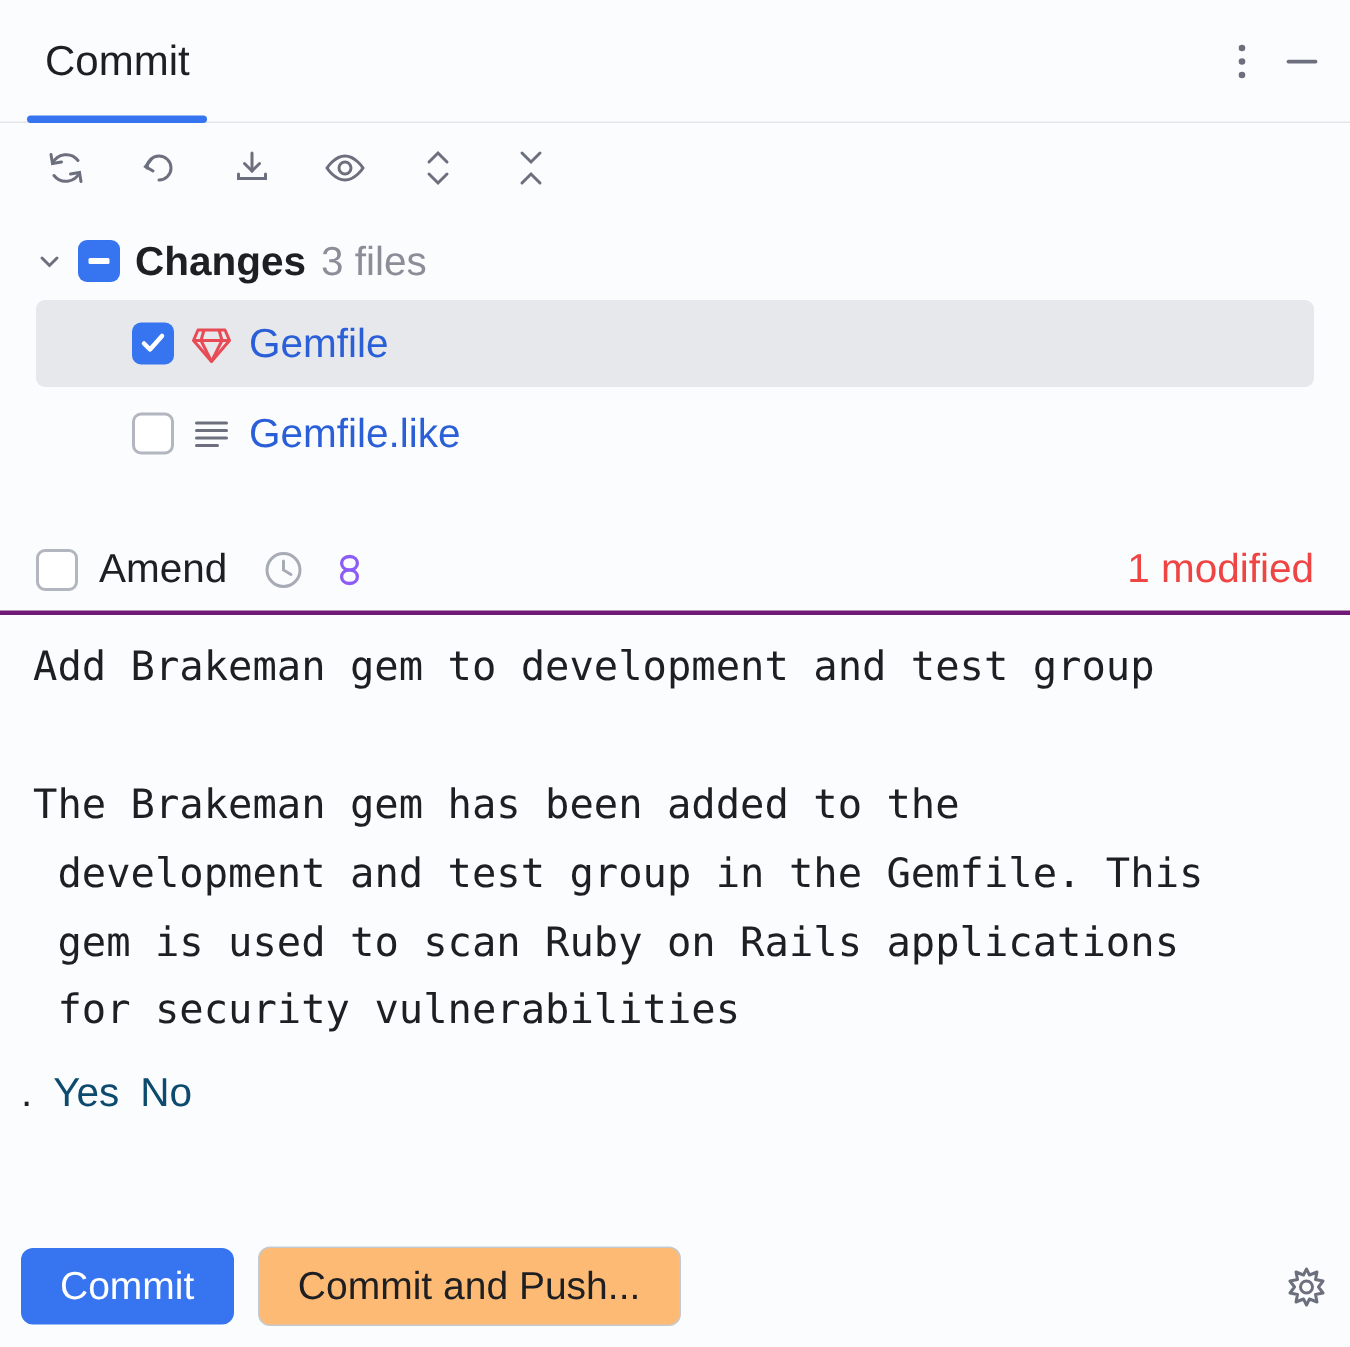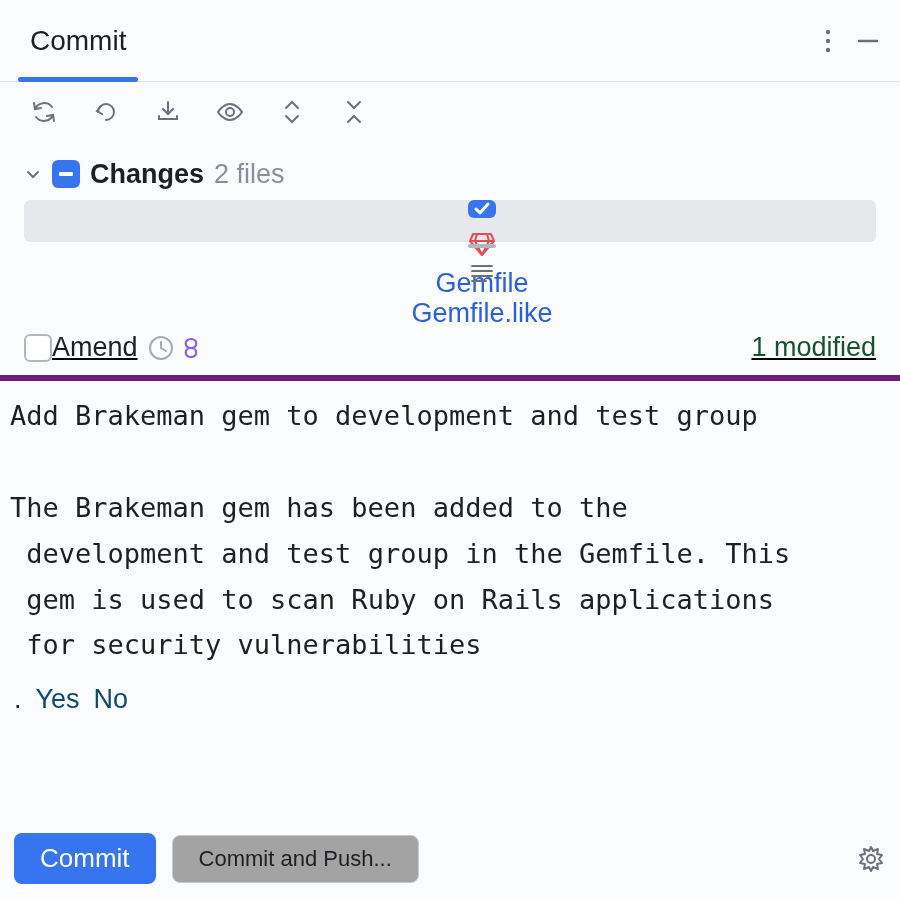--- a/index.html
+++ b/index.html
@@ -104,53 +104,52 @@
       width: 28px;
       height: 28px;
       background: #fff;
       border: 2px solid #b2b6bf;
       border-radius: 6px;
     }
     .file-row {
       display: flex;
       align-items: center;
       gap: 10px;
-      height: 42px;
+      height: 58px;
       padding-left: 64px;
       border-radius: 6px;
       margin: 2px 0;
-      flex-direction: column;
     }
     .file-row.selected {
       background: #e6e8ec;
     }
     .file-name {
       font-size: 27px;
       color: #2a5fd8;
     }
     .amend-row {
       display: flex;
       align-items: center;
+      gap: 14px;
       padding: 12px 24px;
       margin-top: 24px;
-      border-bottom: 6px solid #701a75;
-      text-decoration: underline;
+      border-bottom: 3px solid #701a75;
     }
     .amend-label {
       font-size: 27px;
       color: #1e1f22;
       margin-right: 8px;
     }
     .modified-label {
       margin-left: auto;
       font-size: 27px;
-      color: #14532d;
+      color: #ef4444;
     }
     .msg-area {
-      padding: 12px 10px;
+      padding: 12px 22px;
       font-family: 'SF Mono', Menlo, Consolas, monospace;
       font-size: 27px;
       line-height: 1.7;
       color: #1e1f22;
       white-space: pre-wrap;
     }
     .feedback-row {
       padding: 4px 14px;
       font-size: 27px;
       color: #7a7d88;
@@ -171,23 +170,23 @@
     }
     .btn-primary {
       background: #3674f0;
       color: #fff;
       font-size: 26px;
       padding: 10px 26px;
       border: none;
       border-radius: 8px;
     }
     .btn-secondary {
-      background: #a3a3a3;
-      color: #1e1f22;
-      font-size: 22px;
+      background: #fdba74;
+      color: #1e1f22;
+      font-size: 26px;
       padding: 10px 26px;
       border: 1.5px solid #c5c9d1;
       border-radius: 8px;
     }
     .footer-spacer { flex: 1; }
     svg { display: block; }
   </style>
 </head>
 <body>
 
@@ -254,21 +253,21 @@
 
 <div class="changes-section">
   <div class="changes-header">
     <span class="chevron">
       <svg width="18" height="18" viewBox="0 0 18 18" fill="none" stroke="#6c707e" stroke-width="2" stroke-linecap="round">
           <polyline points="4,7 9,12 14,7"></polyline>
         </svg>
     </span>
     <div class="cb-indeterminate"></div>
     <span class="changes-title">Changes</span>
-    <span class="changes-count">2 files</span>
+    <span class="changes-count">3 files</span>
   </div>
 
   <div class="file-row selected">
     <div class="cb-checked">
       <svg width="18" height="18" viewBox="0 0 18 18" fill="none" stroke="#fff" stroke-width="3" stroke-linecap="round" stroke-linejoin="round">
           <polyline points="3,9 7,13 15,4"></polyline>
         </svg>
     </div>
     <span>
       <svg width="30" height="30" viewBox="0 0 30 30" fill="none" stroke="#e84b55" stroke-width="2" stroke-linejoin="round">

